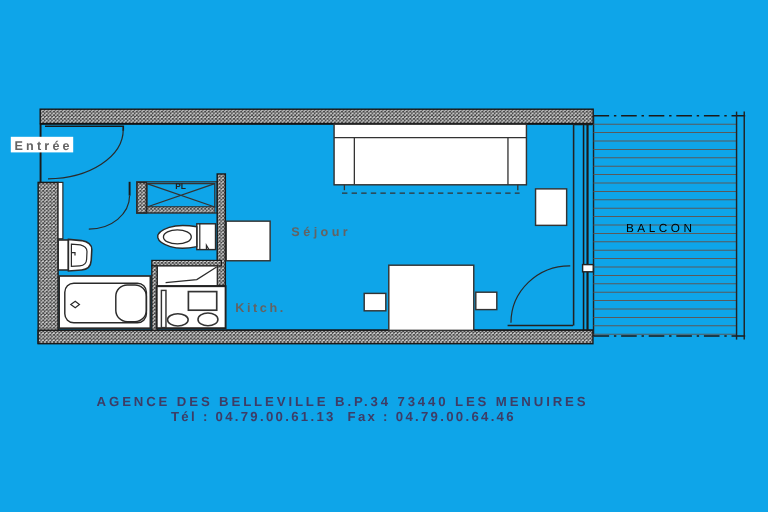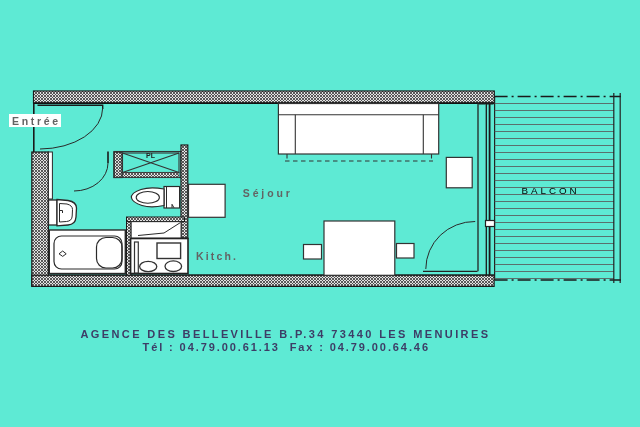--- a/index.html
+++ b/index.html
@@ -1,16 +1,16 @@
 <!DOCTYPE html>
 <html><head>
 <meta charset="utf-8">
 <style>
   html,body{margin:0;padding:0;background:#ffffff;}
-  .page{position:relative;width:640px;height:427px;background:#5eead4;overflow:hidden;
+  .page{position:relative;width:640px;height:427px;background:#0ea5e9;overflow:hidden;
         font-family:"Liberation Sans", sans-serif;}
   svg{position:absolute;left:0;top:0;}
   text{-webkit-font-smoothing:antialiased;}
   .lbl{font-family:"Liberation Sans", sans-serif;font-weight:bold;fill:#636363;}
 </style>
 </head>
 <body>
 <div class="page">
 <svg width="640" height="427" viewBox="0 0 640 427">
 <defs>

